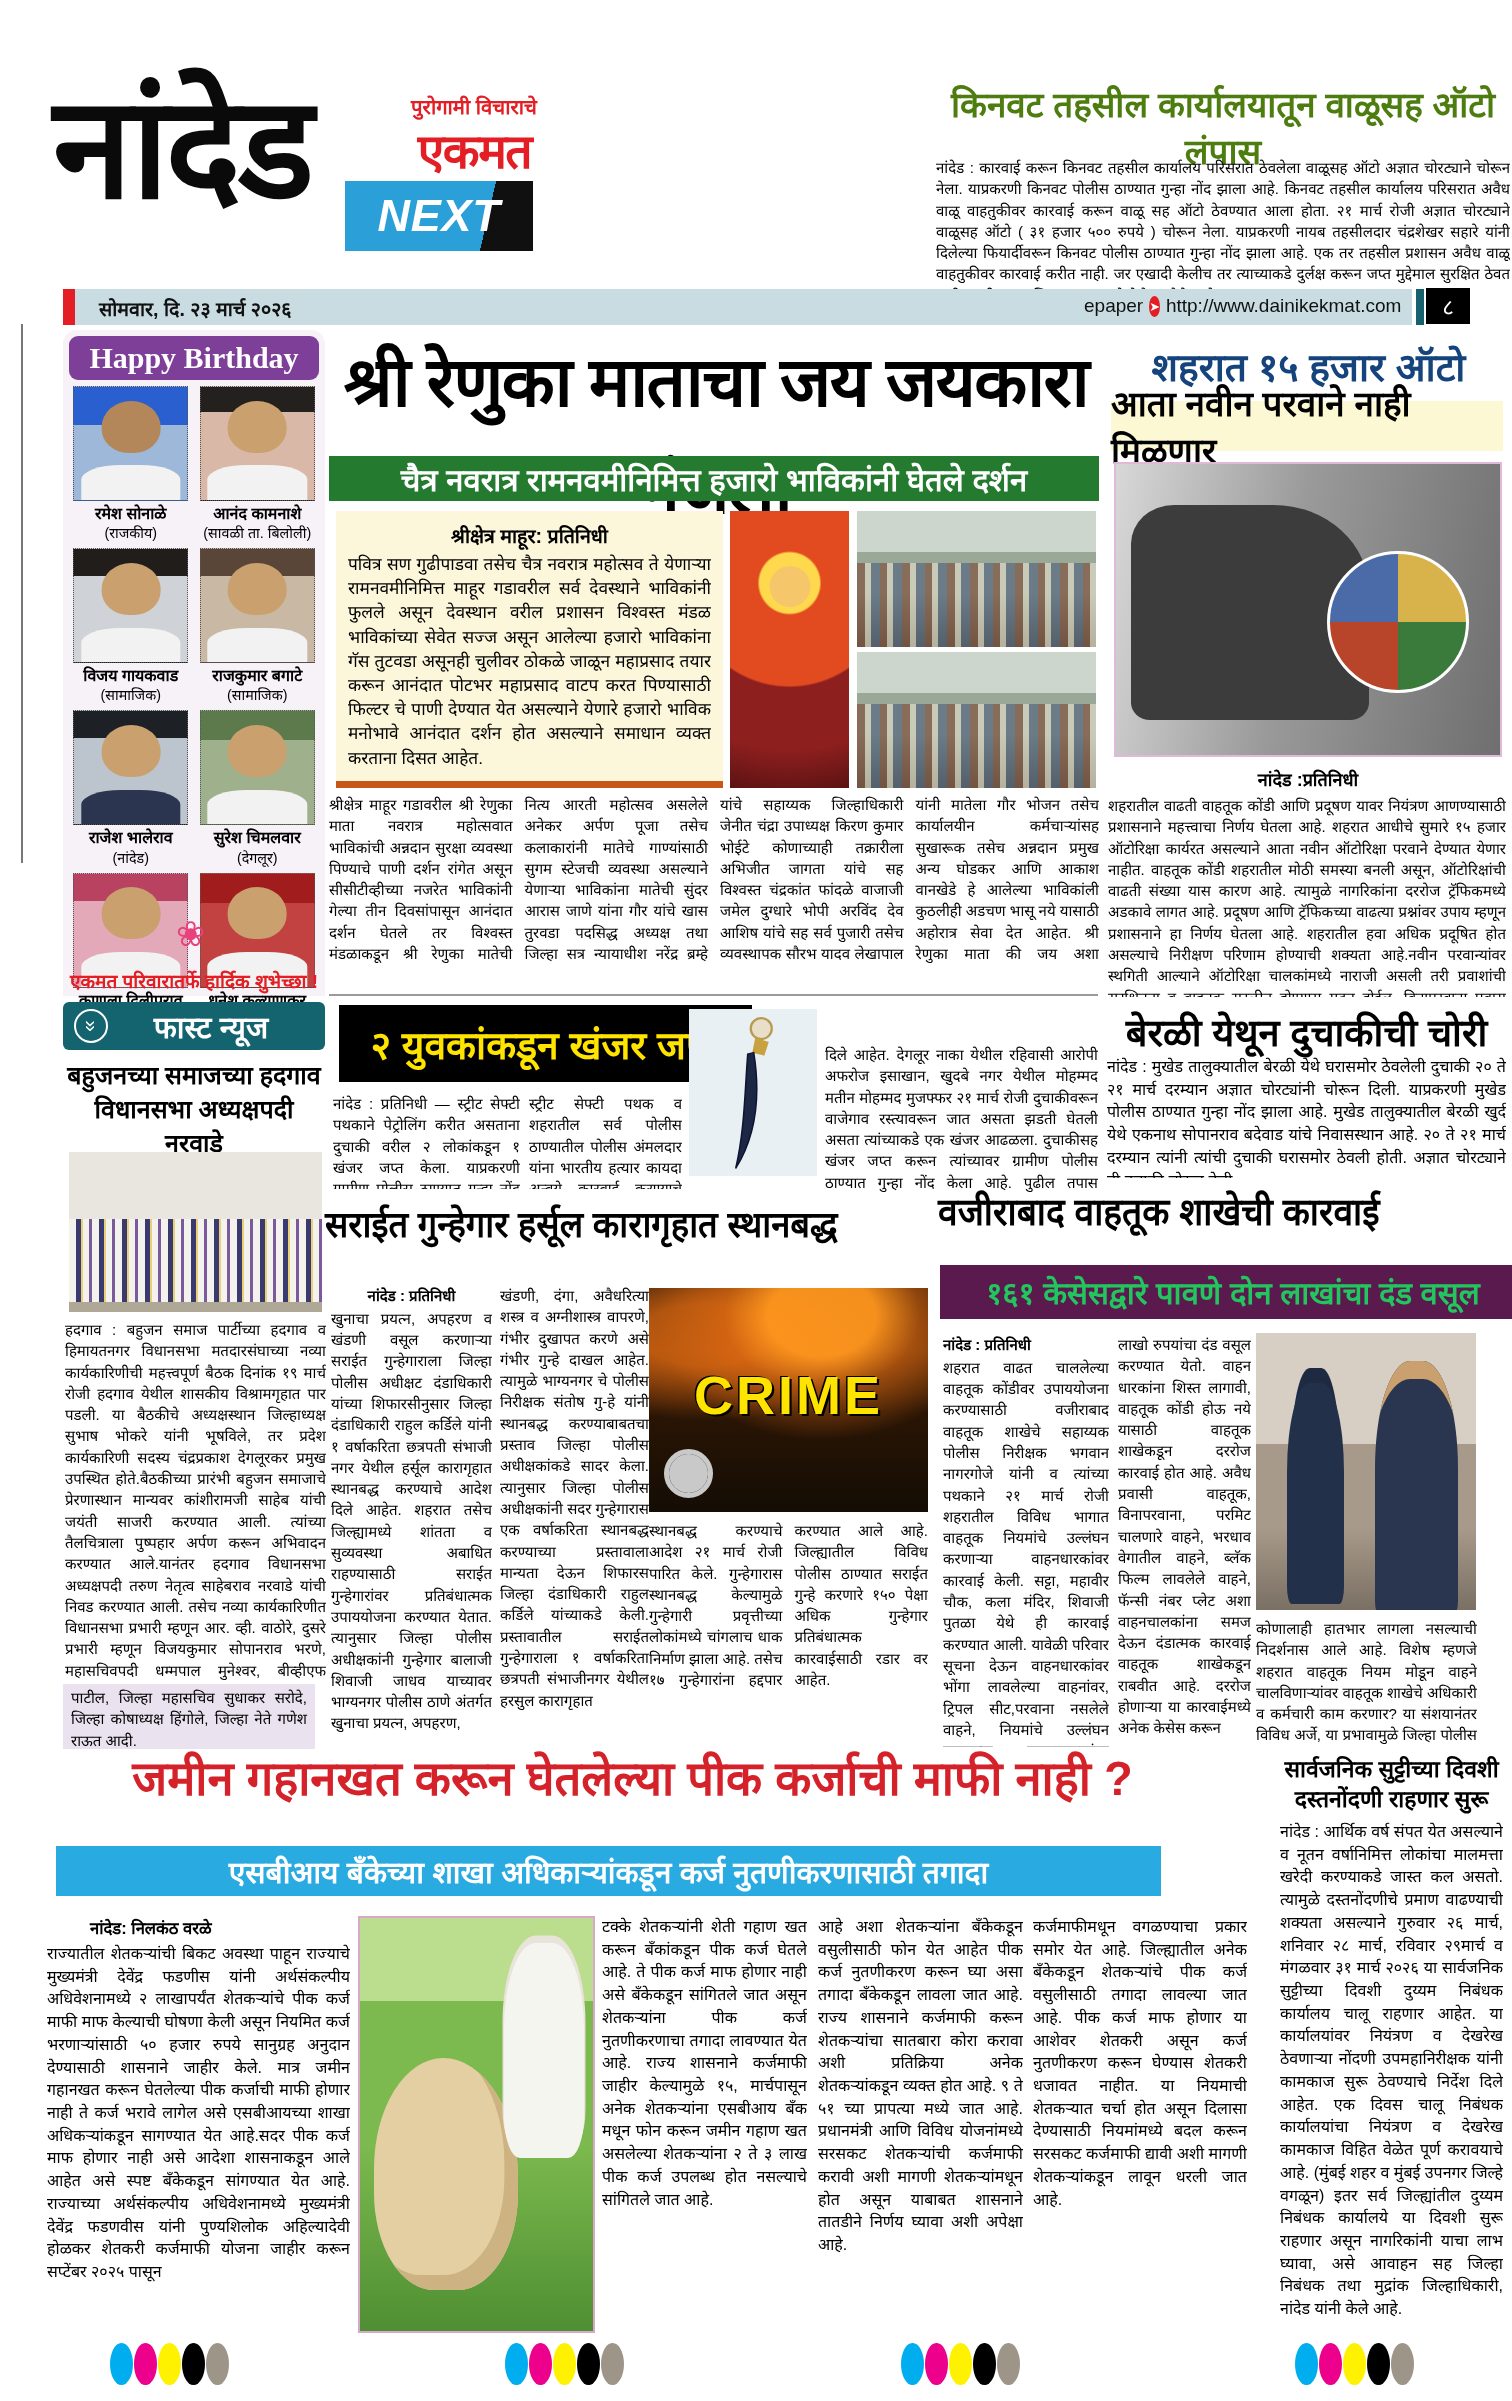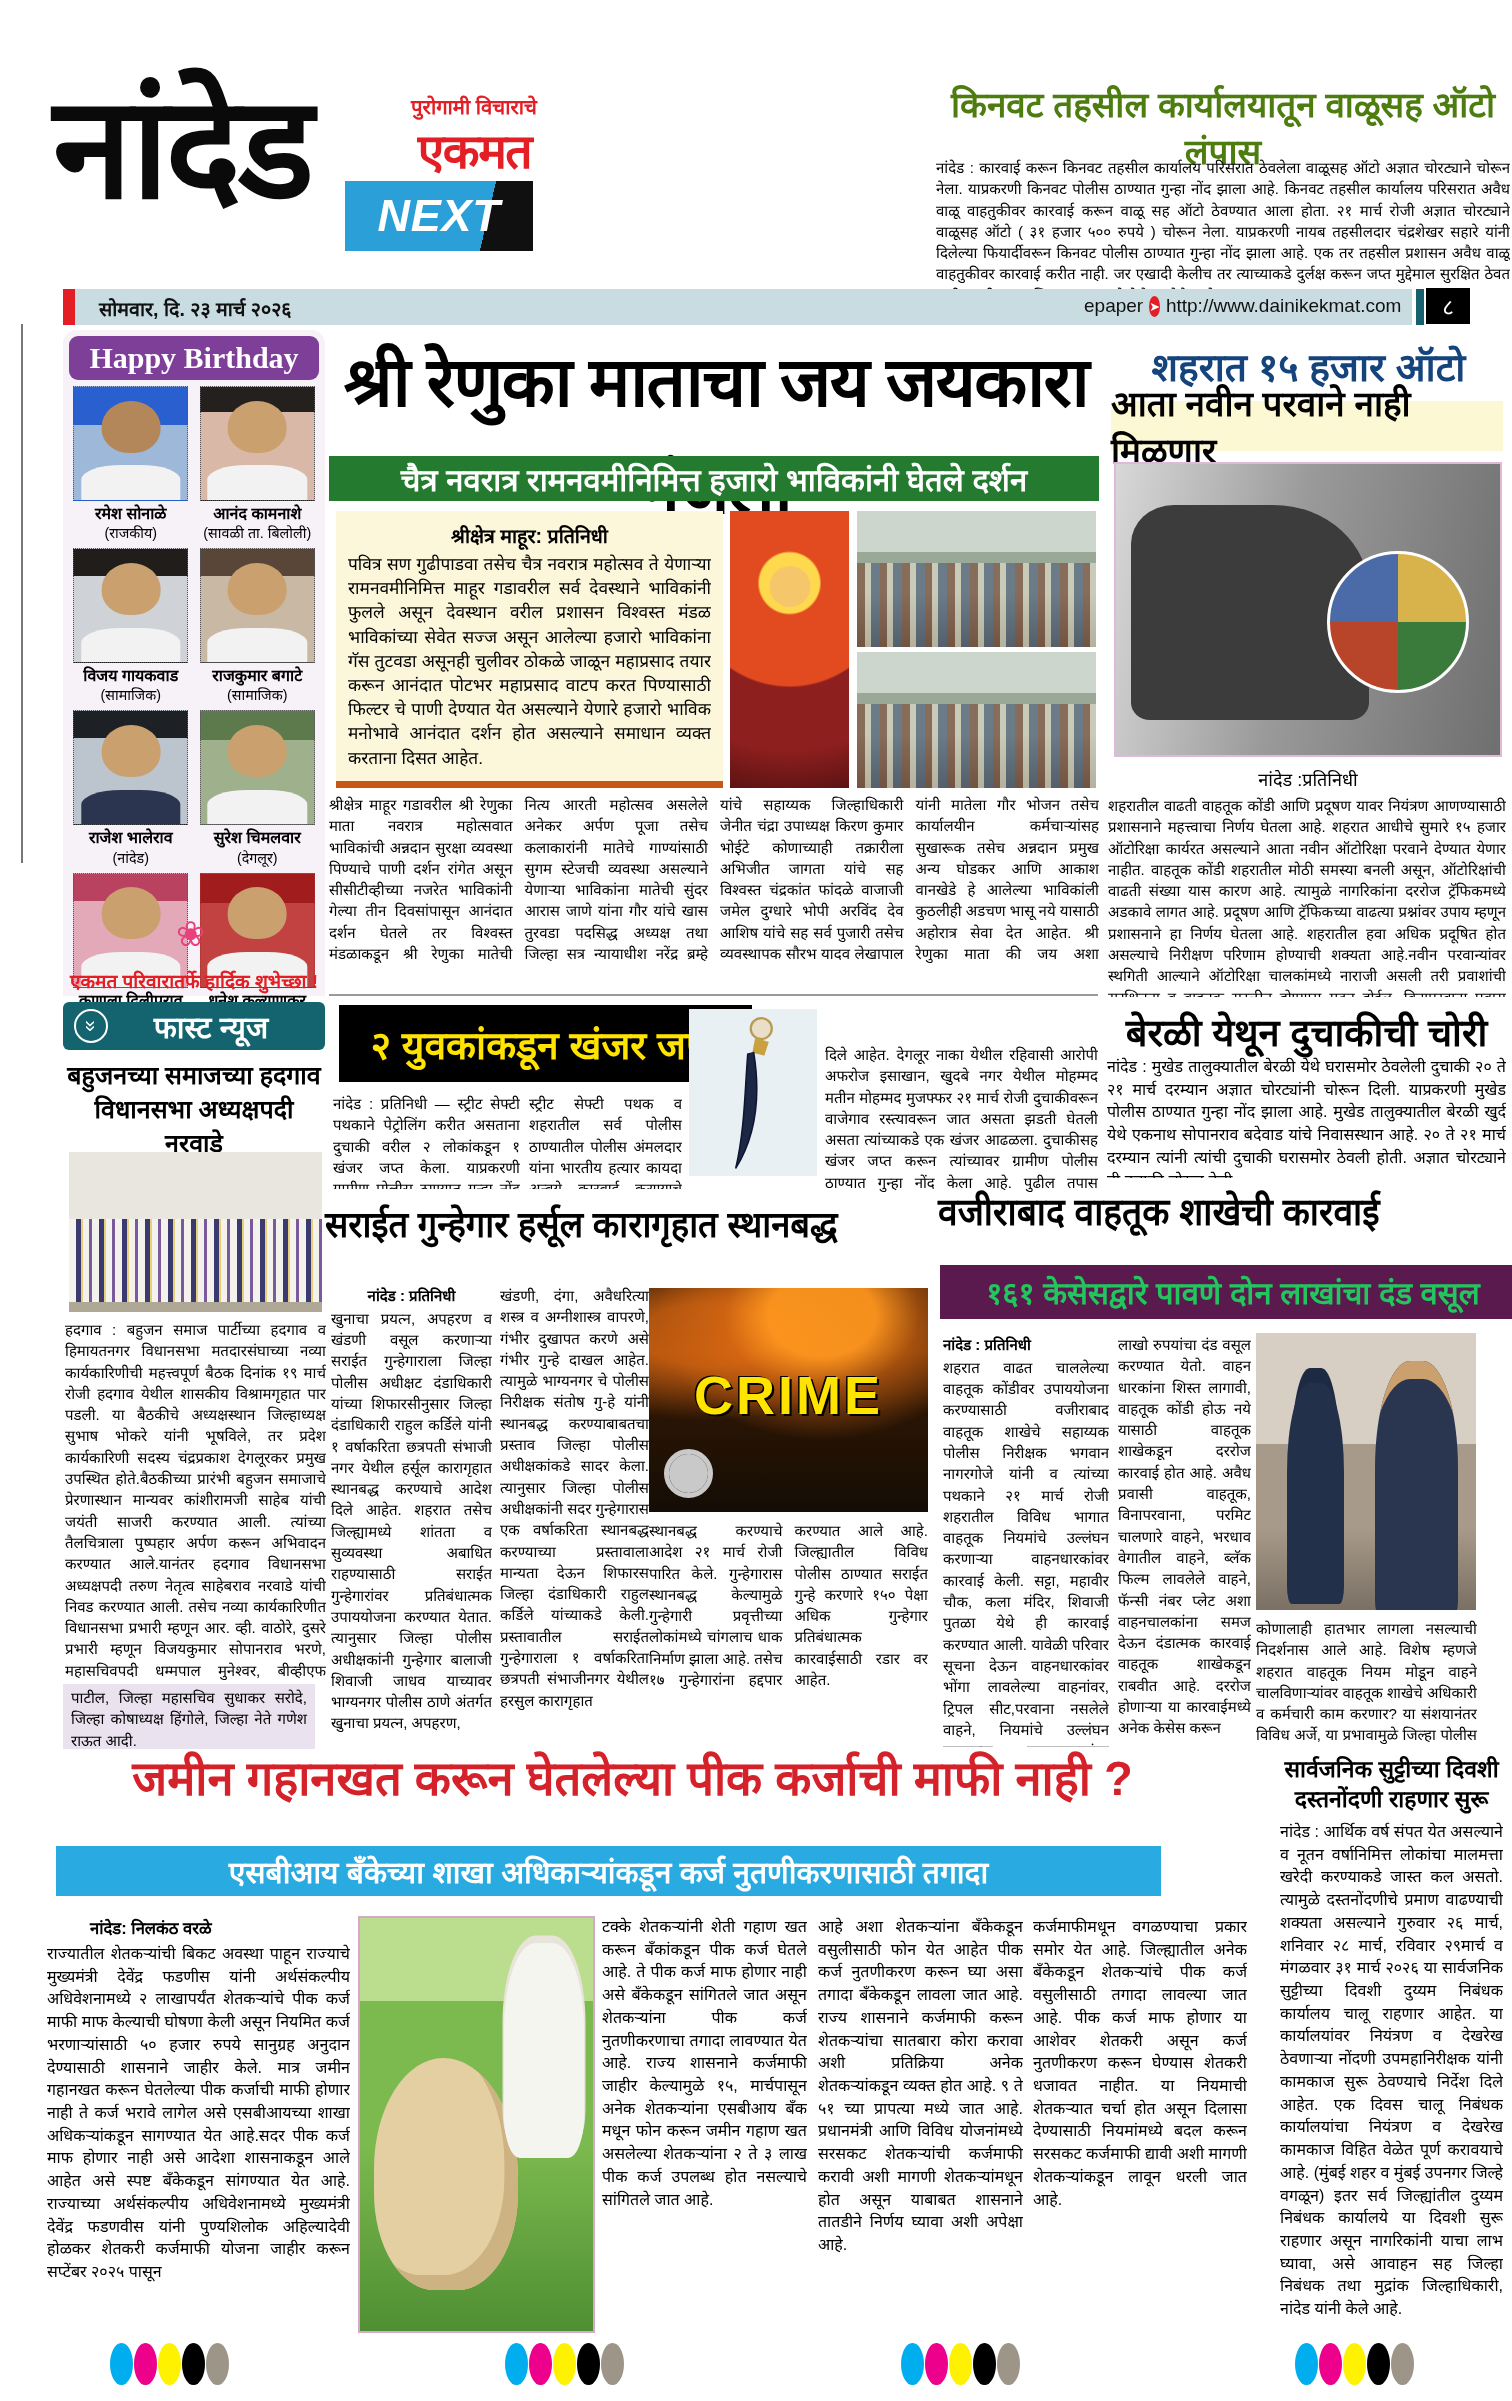--- a/index.html
+++ b/index.html
@@ -1,21 +1,21 @@
 <!DOCTYPE html>
 <html style="font-size:12px"><head>
 <meta charset="utf-8">
 <style>
   html,body{margin:0;padding:0;background:#ffffff;}
   body{font-family:"Liberation Sans","DejaVu Sans",sans-serif;}
   #paper{position:relative;width:1512px;height:2401px;background:#fff;overflow:hidden;}
   .abs{position:absolute;}
   .jt{text-align:justify;line-height:1.42;overflow:hidden;}
   .ctr{text-align:center;}
-  .b{font-weight:normal;}
+  .b{font-weight:bold;}
   .photo{position:absolute;overflow:hidden;}
   
   #mast-nanded{left:53px;top:59px;width:407px;font-size:142px;line-height:1.25;font-weight:800;color:#0a0a0a;letter-spacing:-3px;}
   #mast-tagline{left:410px;top:92px;width:128px;font-size:20.3px;color:#e31e24;font-weight:bold;text-align:center;}
   #mast-ekmat{left:403px;top:117px;width:143px;font-size:48px;color:#e31e24;font-weight:800;text-align:center;letter-spacing:-1.5px;}
   #next-box{left:345px;top:181px;width:188px;height:70px;background:linear-gradient(103deg,#2a9fd8 0 74%,#101010 74%);display:flex;align-items:center;justify-content:center;}
   #next-box span{color:#fff;font-weight:800;font-size:45px;font-style:italic;letter-spacing:0.8px;}
   
   #top-art-h{left:934px;top:80px;width:578px;font-size:35px;font-weight:800;text-align:center;color:#4d7c0f;}
   #top-art-b{left:936px;top:157px;width:574px;height:136px;font-size:15px;}

